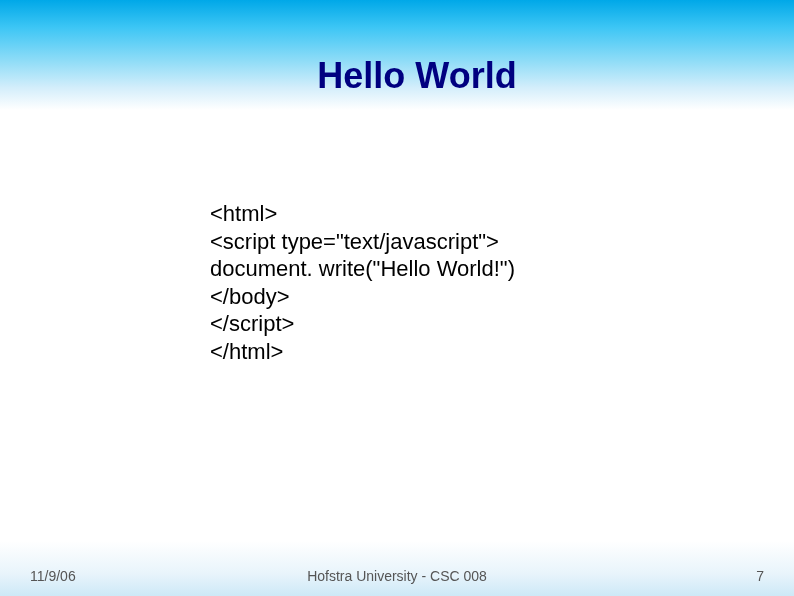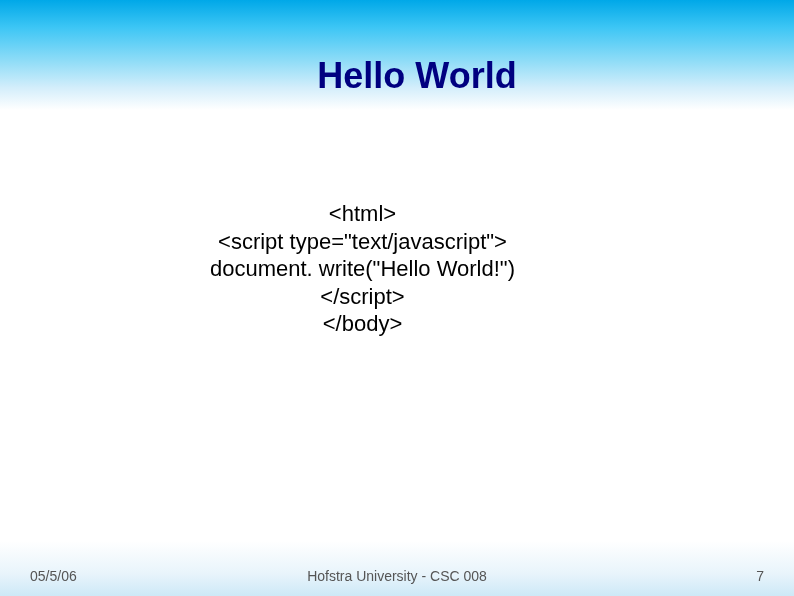--- a/index.html
+++ b/index.html
@@ -36,21 +36,20 @@
     padding-left: 40px;
   }
   .code-block {
     position: absolute;
     top: 200px;
     left: 210px;
     font-size: 22px;
     line-height: 1.25;
     color: #000000;
     font-family: Arial, Helvetica, sans-serif;
-    text-align: center;
   }
   .footer {
     position: absolute;
     bottom: 12px;
     width: 100%;
     font-size: 14px;
     color: #555555;
   }
   .footer-date {
     position: absolute;
@@ -74,23 +73,24 @@
 <body>
 
 <div class="top-grad"></div>
 
 <div class="title">Hello World</div>
 
 <div class="code-block">
   <div>&lt;html&gt;</div>
   <div>&lt;script type="text/javascript"&gt;</div>
   <div>document. write("Hello World!")</div>
+  <div>&lt;/body&gt;</div>
   <div>&lt;/script&gt;</div>
-  <div>&lt;/body&gt;</div>
+  <div>&lt;/html&gt;</div>
 </div>
 
 <div class="bottom-grad"></div>
 
 <div class="footer">
-  <div class="footer-date">05/5/06</div>
+  <div class="footer-date">11/9/06</div>
   <div class="footer-center">Hofstra University - CSC 008</div>
   <div class="footer-page">7</div>
 </div>
 
 </body></html>

